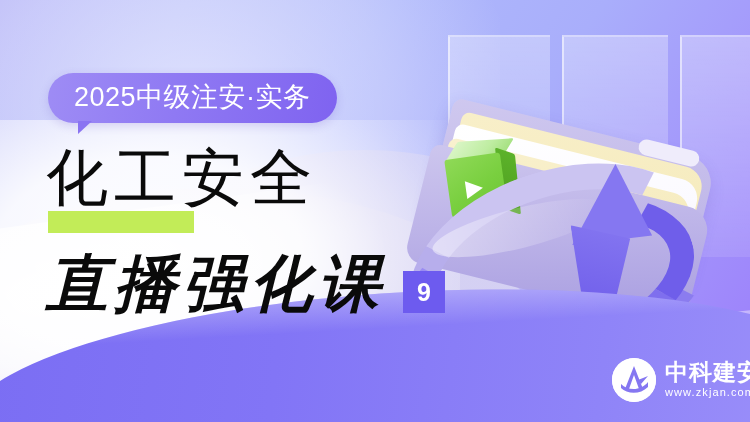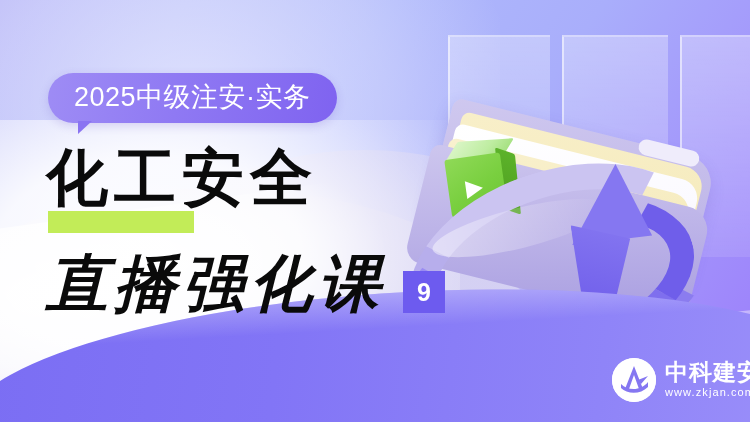--- a/index.html
+++ b/index.html
@@ -262,21 +262,21 @@
     width: 0; height: 0;
     border-left: 14px solid #8a73f2;
     border-bottom: 13px solid transparent;
   }
 
   
   .headline-1 {
     position: absolute;
     left: 46px; top: 147px;
     font-size: 62px;
-    font-weight: bold;
+    font-weight: normal;
     letter-spacing: 6px;
     color: #0a0a0a;
     line-height: 1;
     white-space: nowrap;
   }
   .hl-underline {
     position: absolute;
     left: 48px; top: 211px;
     width: 146px; height: 22px;
     background: #c2ec58;

